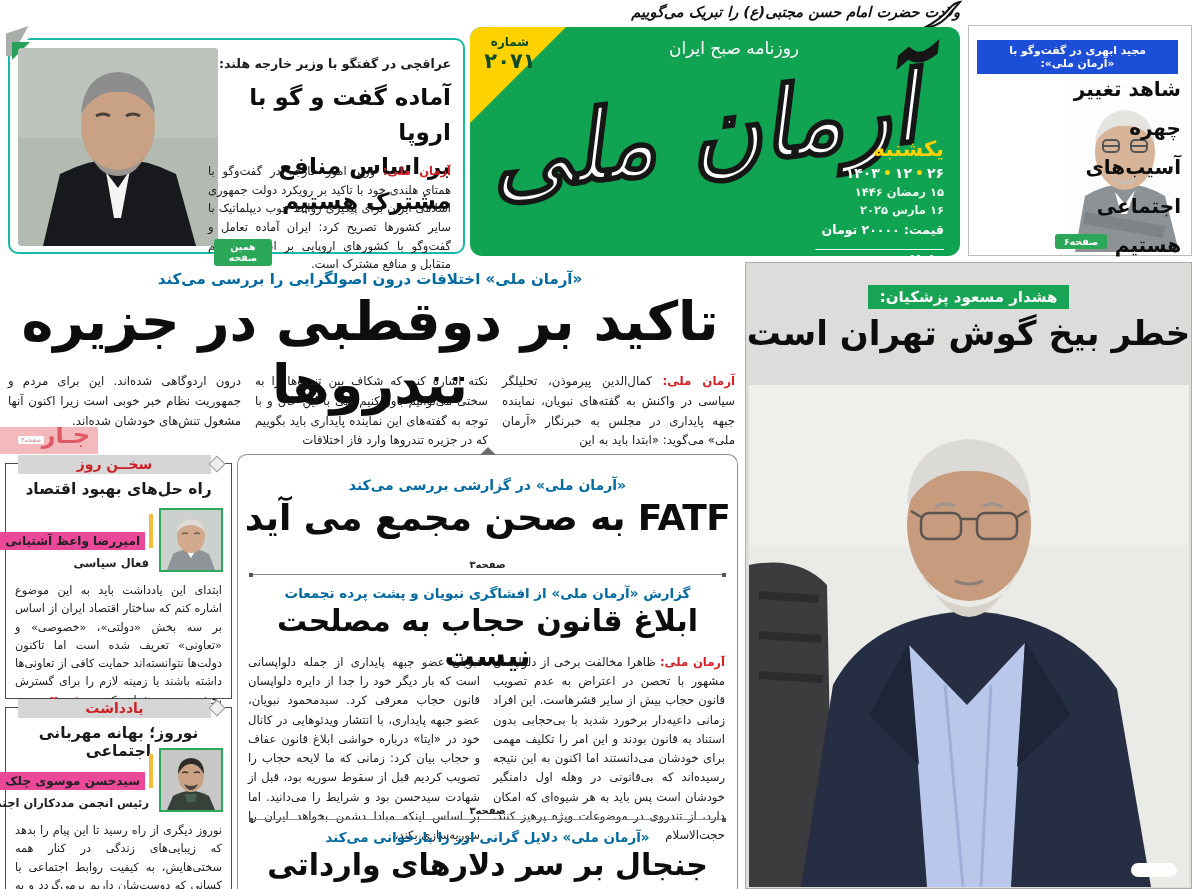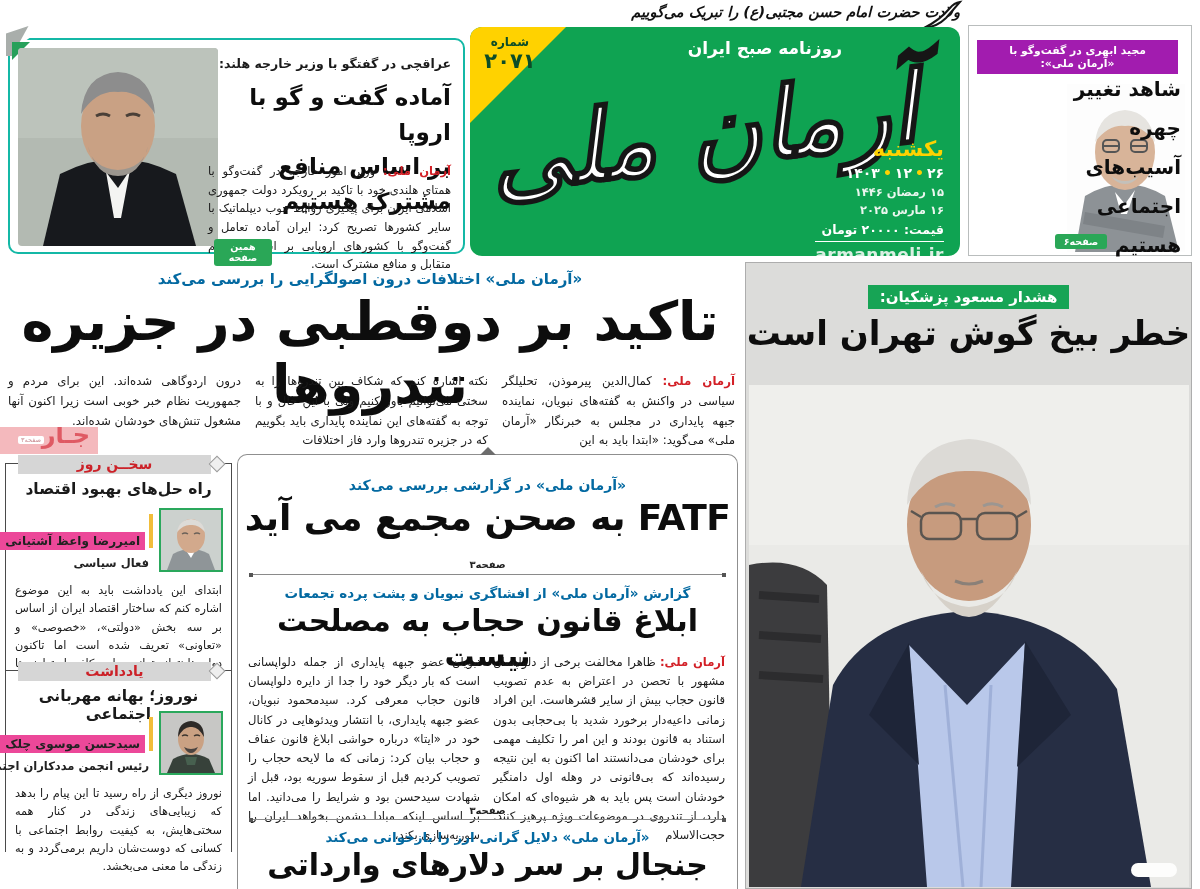--- a/index.html
+++ b/index.html
@@ -18,33 +18,33 @@
 
   
   .masthead { left:470px; top:27px; width:490px; height:229px;
     background:#0fa352; border-radius:12px; overflow:hidden; }
   .issue-tri { position:absolute; left:0; top:0; width:96px; height:96px;
     background:#ffd200; clip-path:polygon(0 0,100% 0,0 100%); }
   .issue-txt { position:absolute; left:10px; top:8px; color:#0c4d28;
     text-align:center; width:60px; }
   .issue-txt .lbl { font-size:12px; font-weight:700; display:block; }
   .issue-txt .num { font-size:21px; font-weight:900; display:block; }
-  .tagline { position:absolute; top:11px; left:112px; width:260px;
-    color:#fff; font-weight:700; font-size:17px; }
+  .tagline { position:absolute; top:11px; left:134px; width:260px;
+    text-align:center; color:#fff; font-weight:400; font-size:17px; }
   .callig { position:absolute; top:8px; left:-6px; width:480px; height:210px;
     text-align:center; font-size:98px; line-height:2.0; font-weight:900;
     font-style:italic; color:#fff; -webkit-text-stroke:2.5px #161616;
     transform:rotate(-7deg); pointer-events:none; }
   .mast-dates { position:absolute; right:16px; top:110px; text-align:right; }
   .mast-dates .weekday { color:#ffd200; font-size:21px; font-weight:900; }
   .mast-dates .jdate { color:#fff; font-size:14px; font-weight:900; margin-top:4px; }
   .ydot { color:#ffd200; padding:0 3px; }
   .mast-dates .sub { color:#eaf6ee; font-size:11.5px; font-weight:700; margin-top:4px; }
   .mast-dates .price { color:#fff; font-size:12.5px; font-weight:900; margin-top:5px;
-    padding-bottom:4px; border-bottom:1.5px solid #fff; }
+    padding-bottom:12px; border-bottom:1.5px solid #fff; }
   .mast-dates .site { color:#d9efe2; font-size:17px; font-weight:700;
     direction:ltr; margin-top:3px; letter-spacing:.5px; }
 
   
   .pill { position:absolute; background:#2aa757; color:#fff; font-weight:700;
     font-size:9.5px; text-align:center; border-radius:3px; padding:2px 6px;
     line-height:1.2; cursor:pointer; }
   .page-red { color:#d32027; font-weight:900; }
   .lead-red { color:#d32027; font-weight:900; }
   .rule { position:absolute; border-top:1px solid #8a8a8a; }
@@ -70,21 +70,21 @@
   .aragh-hl { position:absolute; right:12px; top:40px; width:242px;
     text-align:right; font-size:23px; line-height:1.5; font-weight:900; }
   .aragh-body { position:absolute; right:12px; top:122px; width:243px;
     font-size:11.5px; line-height:1.62; text-align:justify; }
   .aragh-pill { left:204px; top:199px; width:58px; }
 
   
   .abh-box { left:968px; top:25px; width:224px; height:231px;
     border:1.5px solid #b9bdbd; background:#fff; }
   .abh-label { position:absolute; left:8px; right:13px; top:14px;
-    background:#a21caf; color:#fff; font-size:10.8px; font-weight:700;
+    background:#1d4ed8; color:#fff; font-size:10.8px; font-weight:700;
     text-align:center; padding:4px 12px; }
   .abh-hl { position:absolute; right:10px; top:44px; width:130px;
     text-align:right; font-size:20px; line-height:1.95; font-weight:900; }
   .abh-photo { position:absolute; right:6px; left:auto; top:58px; width:118px;
     height:168px; left:100px; overflow:hidden; }
   .abh-pill { left:86px; top:208px; width:52px; }
 
   
   .lead-kicker { left:0; top:270px; width:740px; font-size:15px; }
   .lead-hl { left:0; top:290px; width:740px; text-align:center; font-size:54px; }
@@ -132,21 +132,21 @@
   .pez-label span { display:inline-block; background:#17a455; color:#fff;
     font-size:15px; font-weight:700; padding:3px 12px; }
   .pez-hl { position:absolute; top:50px; left:0; width:100%;
     text-align:center; font-size:34px; }
   .pez-photo { position:absolute; left:3px; top:122px; width:440px; height:502px; }
 
   
   .side-box { position:absolute; left:5px; width:227px; background:#fff;
     border:1.5px solid #4a4a4a; }
   .sok-box { top:463px; height:236px; }
-  .yad-box { top:670px; height:182px; border-bottom:none; }
+  .yad-box { top:707px; height:182px; border-bottom:none; }
   .sec-bar { position:absolute; top:-9px; left:12px; right:20px; height:19px;
     background:#d6d6d6; text-align:center; font-size:14px; font-weight:900;
     color:#cc2128; line-height:19px; }
   .sec-diamond { position:absolute; top:-6px; right:8px; width:12px; height:12px;
     background:#efefef; border:1px solid #9a9a9a; transform:rotate(45deg); }
   .side-hl { position:absolute; top:16px; left:0; width:100%;
     text-align:center; font-size:15.5px; font-weight:900; }
   .author-row { position:absolute; top:44px; right:8px; left:8px; height:70px; }
   .author-photo { position:absolute; left:auto; right:0; top:0; width:64px;
     height:64px; border:2px solid #2aa85c; overflow:hidden; background:#cfd3d0; }

